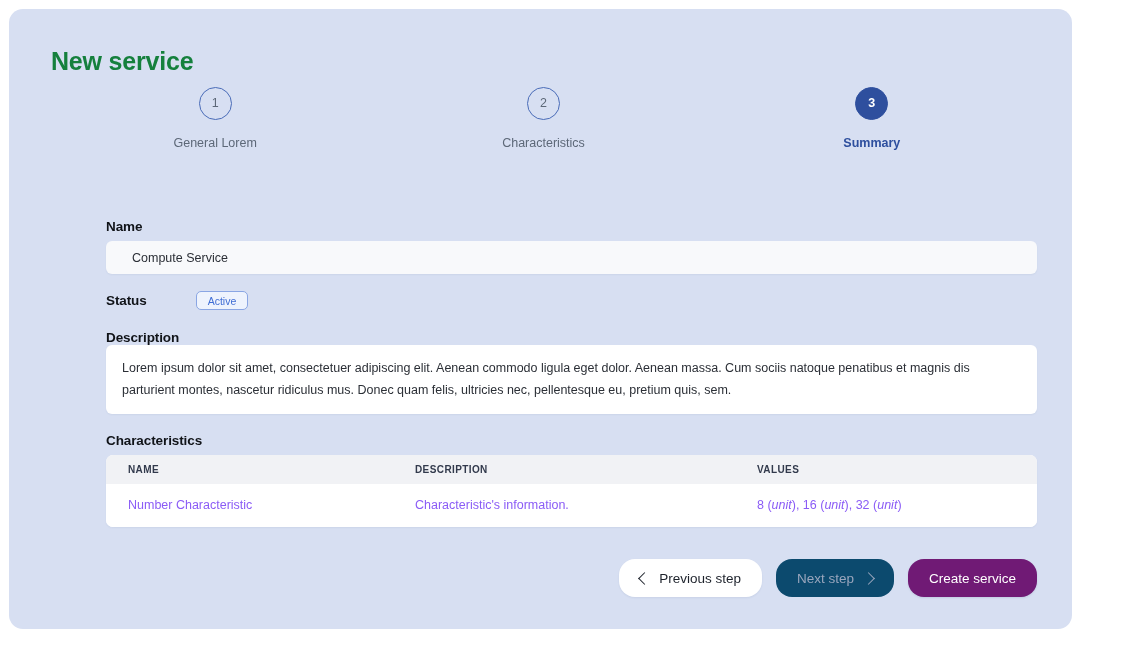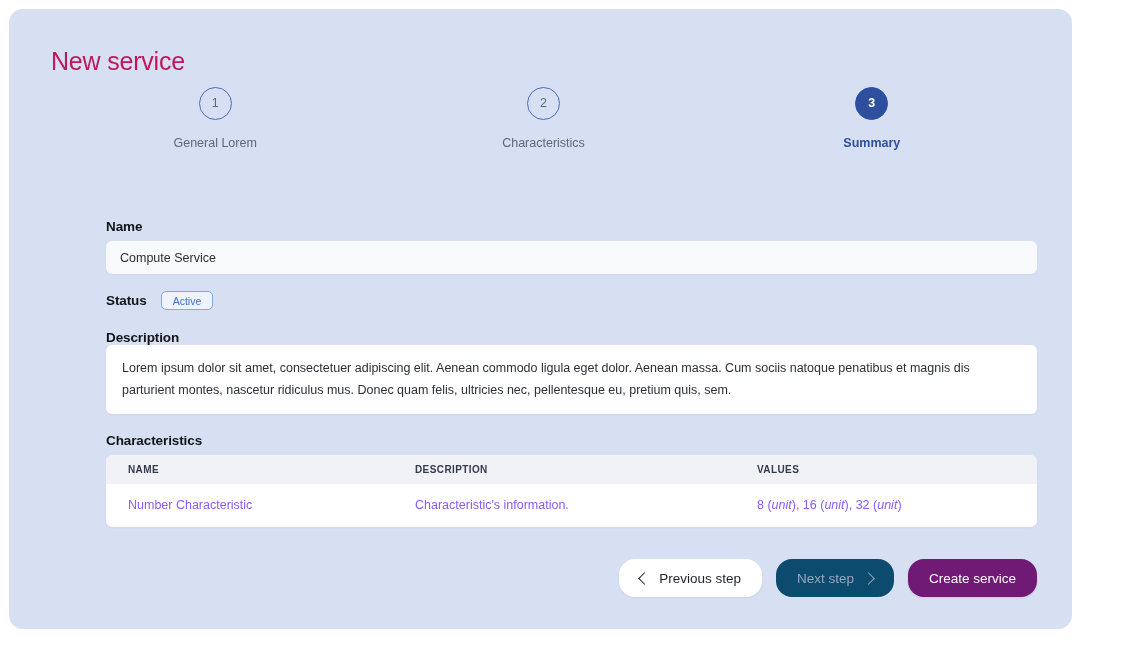--- a/index.html
+++ b/index.html
@@ -33,22 +33,22 @@
     background: #d7dff2;
     border-radius: 14px;
   }
 
   
   .page-title {
     position: absolute;
     left: 42px;
     top: 38px;
     font-size: 25px;
-    font-weight: normal;
-    color: #be185d;
+    font-weight: bold;
+    color: #15803d;
     letter-spacing: -0.2px;
   }
 
   
   .stepper {
     position: absolute;
     left: 42px;
     top: 78px;
     width: 985px;
     display: flex;
@@ -107,21 +107,21 @@
 
   .text-input {
     margin-top: 7px;
     width: 931px;
     height: 33px;
     background: #f8f9fb;
     border: none;
     border-radius: 6px;
     display: flex;
     align-items: center;
-    padding: 0 14px;
+    padding: 0 26px;
     font-size: 12.5px;
     color: #2b2f36;
     box-shadow: 0 1px 2px rgba(40,60,110,0.06);
   }
 
   .status-row {
     margin-top: 17px;
     display: flex;
     align-items: center;
     gap: 14px;
@@ -130,20 +130,21 @@
     display: inline-flex;
     align-items: center;
     justify-content: center;
     height: 19px;
     padding: 0 11px;
     border-radius: 5px;
     background: #eef3fd;
     border: 1px solid #8aa6e4;
     color: #3f6dd4;
     font-size: 10.5px;
+    margin-left: 35px;
   }
 
   .desc-label { margin-top: 20px; }
 
   .desc-box {
     width: 931px;
     min-height: 63px;
     background: #ffffff;
     border-radius: 6px;
     padding: 12px 14px 12px 16px;

